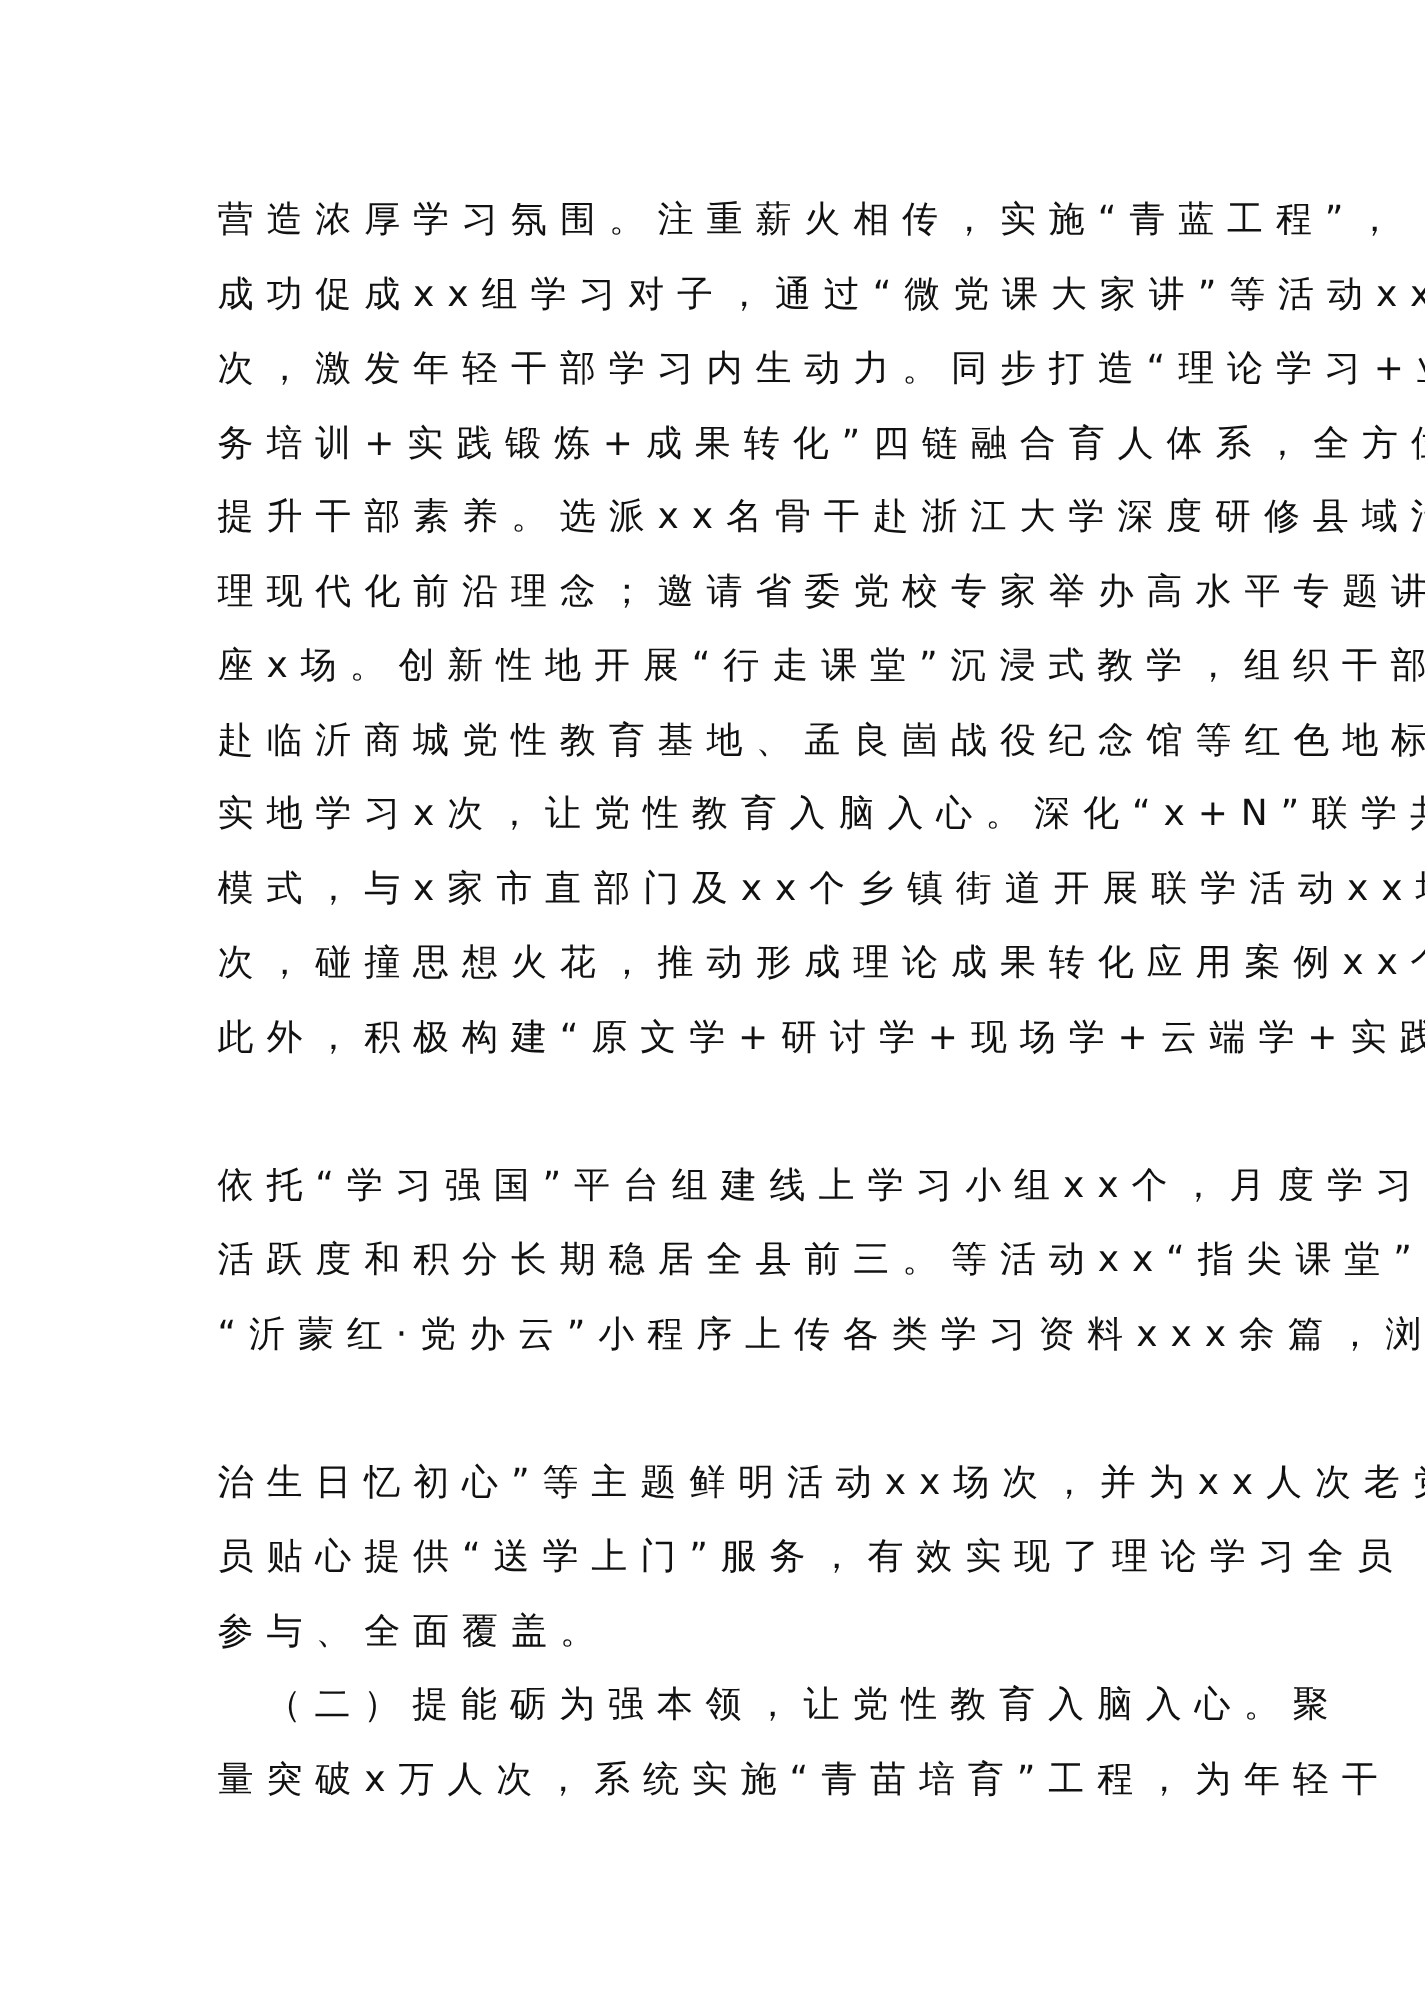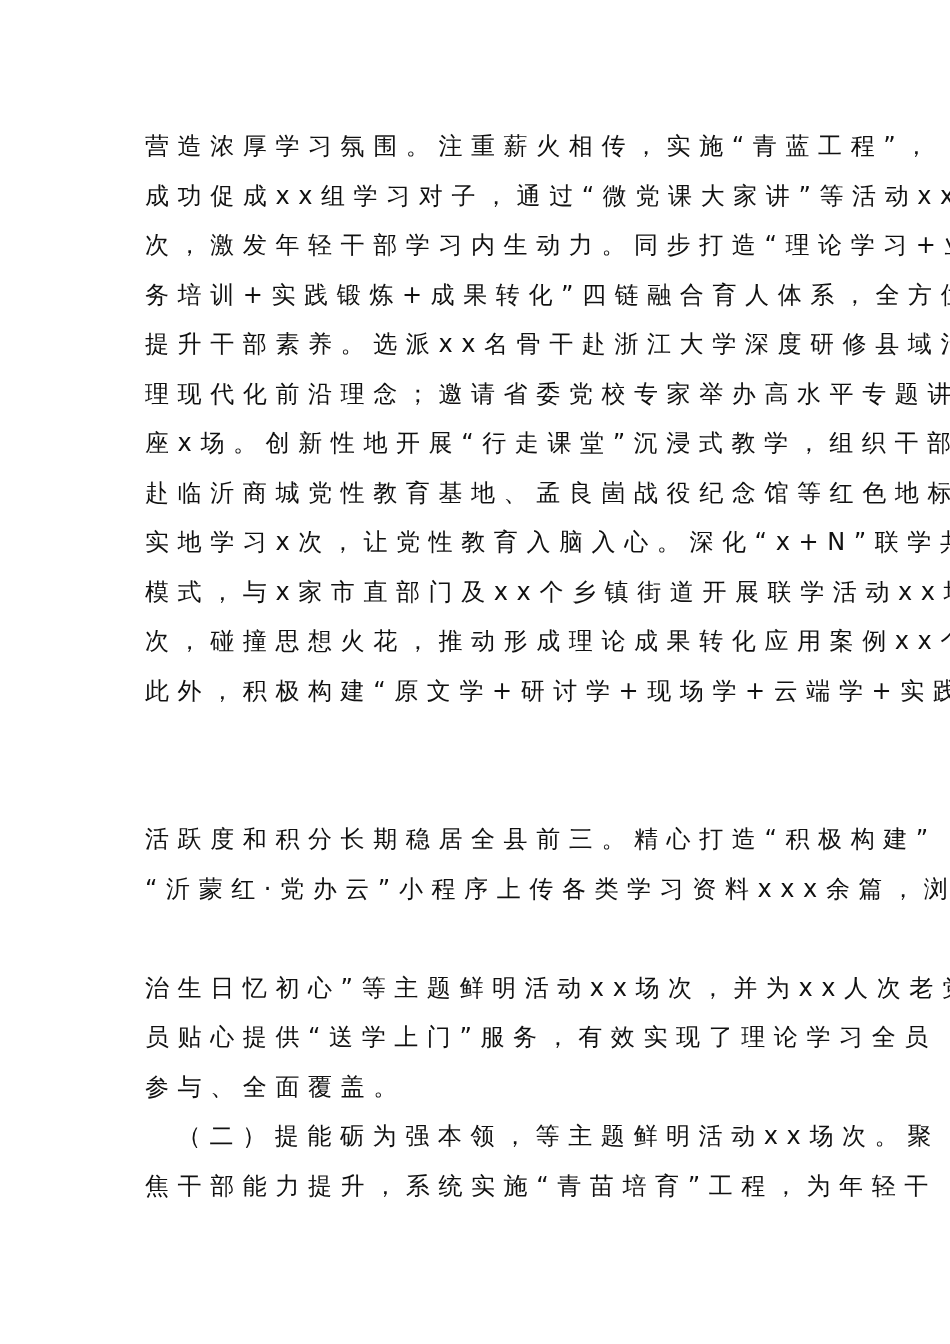--- a/index.html
+++ b/index.html
@@ -25,20 +25,21 @@
   <div class="line" style="top:229px">次，激发年轻干部学习内生动力。同步打造“理论学习+业</div>
   <div class="line" style="top:279px">务培训+实践锻炼+成果转化”四链融合育人体系，全方位</div>
   <div class="line" style="top:328px">提升干部素养。选派xx名骨干赴浙江大学深度研修县域治</div>
   <div class="line" style="top:378px">理现代化前沿理念；邀请省委党校专家举办高水平专题讲</div>
   <div class="line" style="top:427px">座x场。创新性地开展“行走课堂”沉浸式教学，组织干部</div>
   <div class="line" style="top:477px">赴临沂商城党性教育基地、孟良崮战役纪念馆等红色地标</div>
   <div class="line" style="top:526px">实地学习x次，让党性教育入脑入心。深化“x+N”联学共建</div>
   <div class="line" style="top:576px">模式，与x家市直部门及xx个乡镇街道开展联学活动xx场</div>
   <div class="line" style="top:625px">次，碰撞思想火花，推动形成理论成果转化应用案例xx个。</div>
   <div class="line" style="top:675px">此外，积极构建“原文学+研讨学+现场学+云端学+实践</div>
-  <div class="line" style="top:823px">活跃度和积分长期稳居全县前三。精心打造“积极构建”</div>
+  <div class="line" style="top:774px">依托“学习强国”平台组建线上学习小组xx个，月度学习</div>
+  <div class="line" style="top:823px">活跃度和积分长期稳居全县前三。等活动xx“指尖课堂”</div>
   <div class="line" style="top:873px">“沂蒙红·党办云”小程序上传各类学习资料xxx余篇，浏览</div>
   <div class="line" style="top:972px">治生日忆初心”等主题鲜明活动xx场次，并为xx人次老党</div>
   <div class="line" style="top:1071px">参与、全面覆盖。</div>
   <div class="line" style="top:1021px">员贴心提供“送学上门”服务，有效实现了理论学习全员</div>
-  <div class="line" style="top:1120px; left:177px">（二）提能砺为强本领，等主题鲜明活动xx场次。聚</div>
-  <div class="line" style="top:1170px">焦干部能力提升，系统实施“青苗培育”工程，为年轻干</div>
+  <div class="line" style="top:1120px; left:177px">（二）提能砺为强本领，让党性教育入脑入心。聚</div>
+  <div class="line" style="top:1170px">量突破x万人次，系统实施“青苗培育”工程，为年轻干</div>
 </div>
 
 </body></html>

